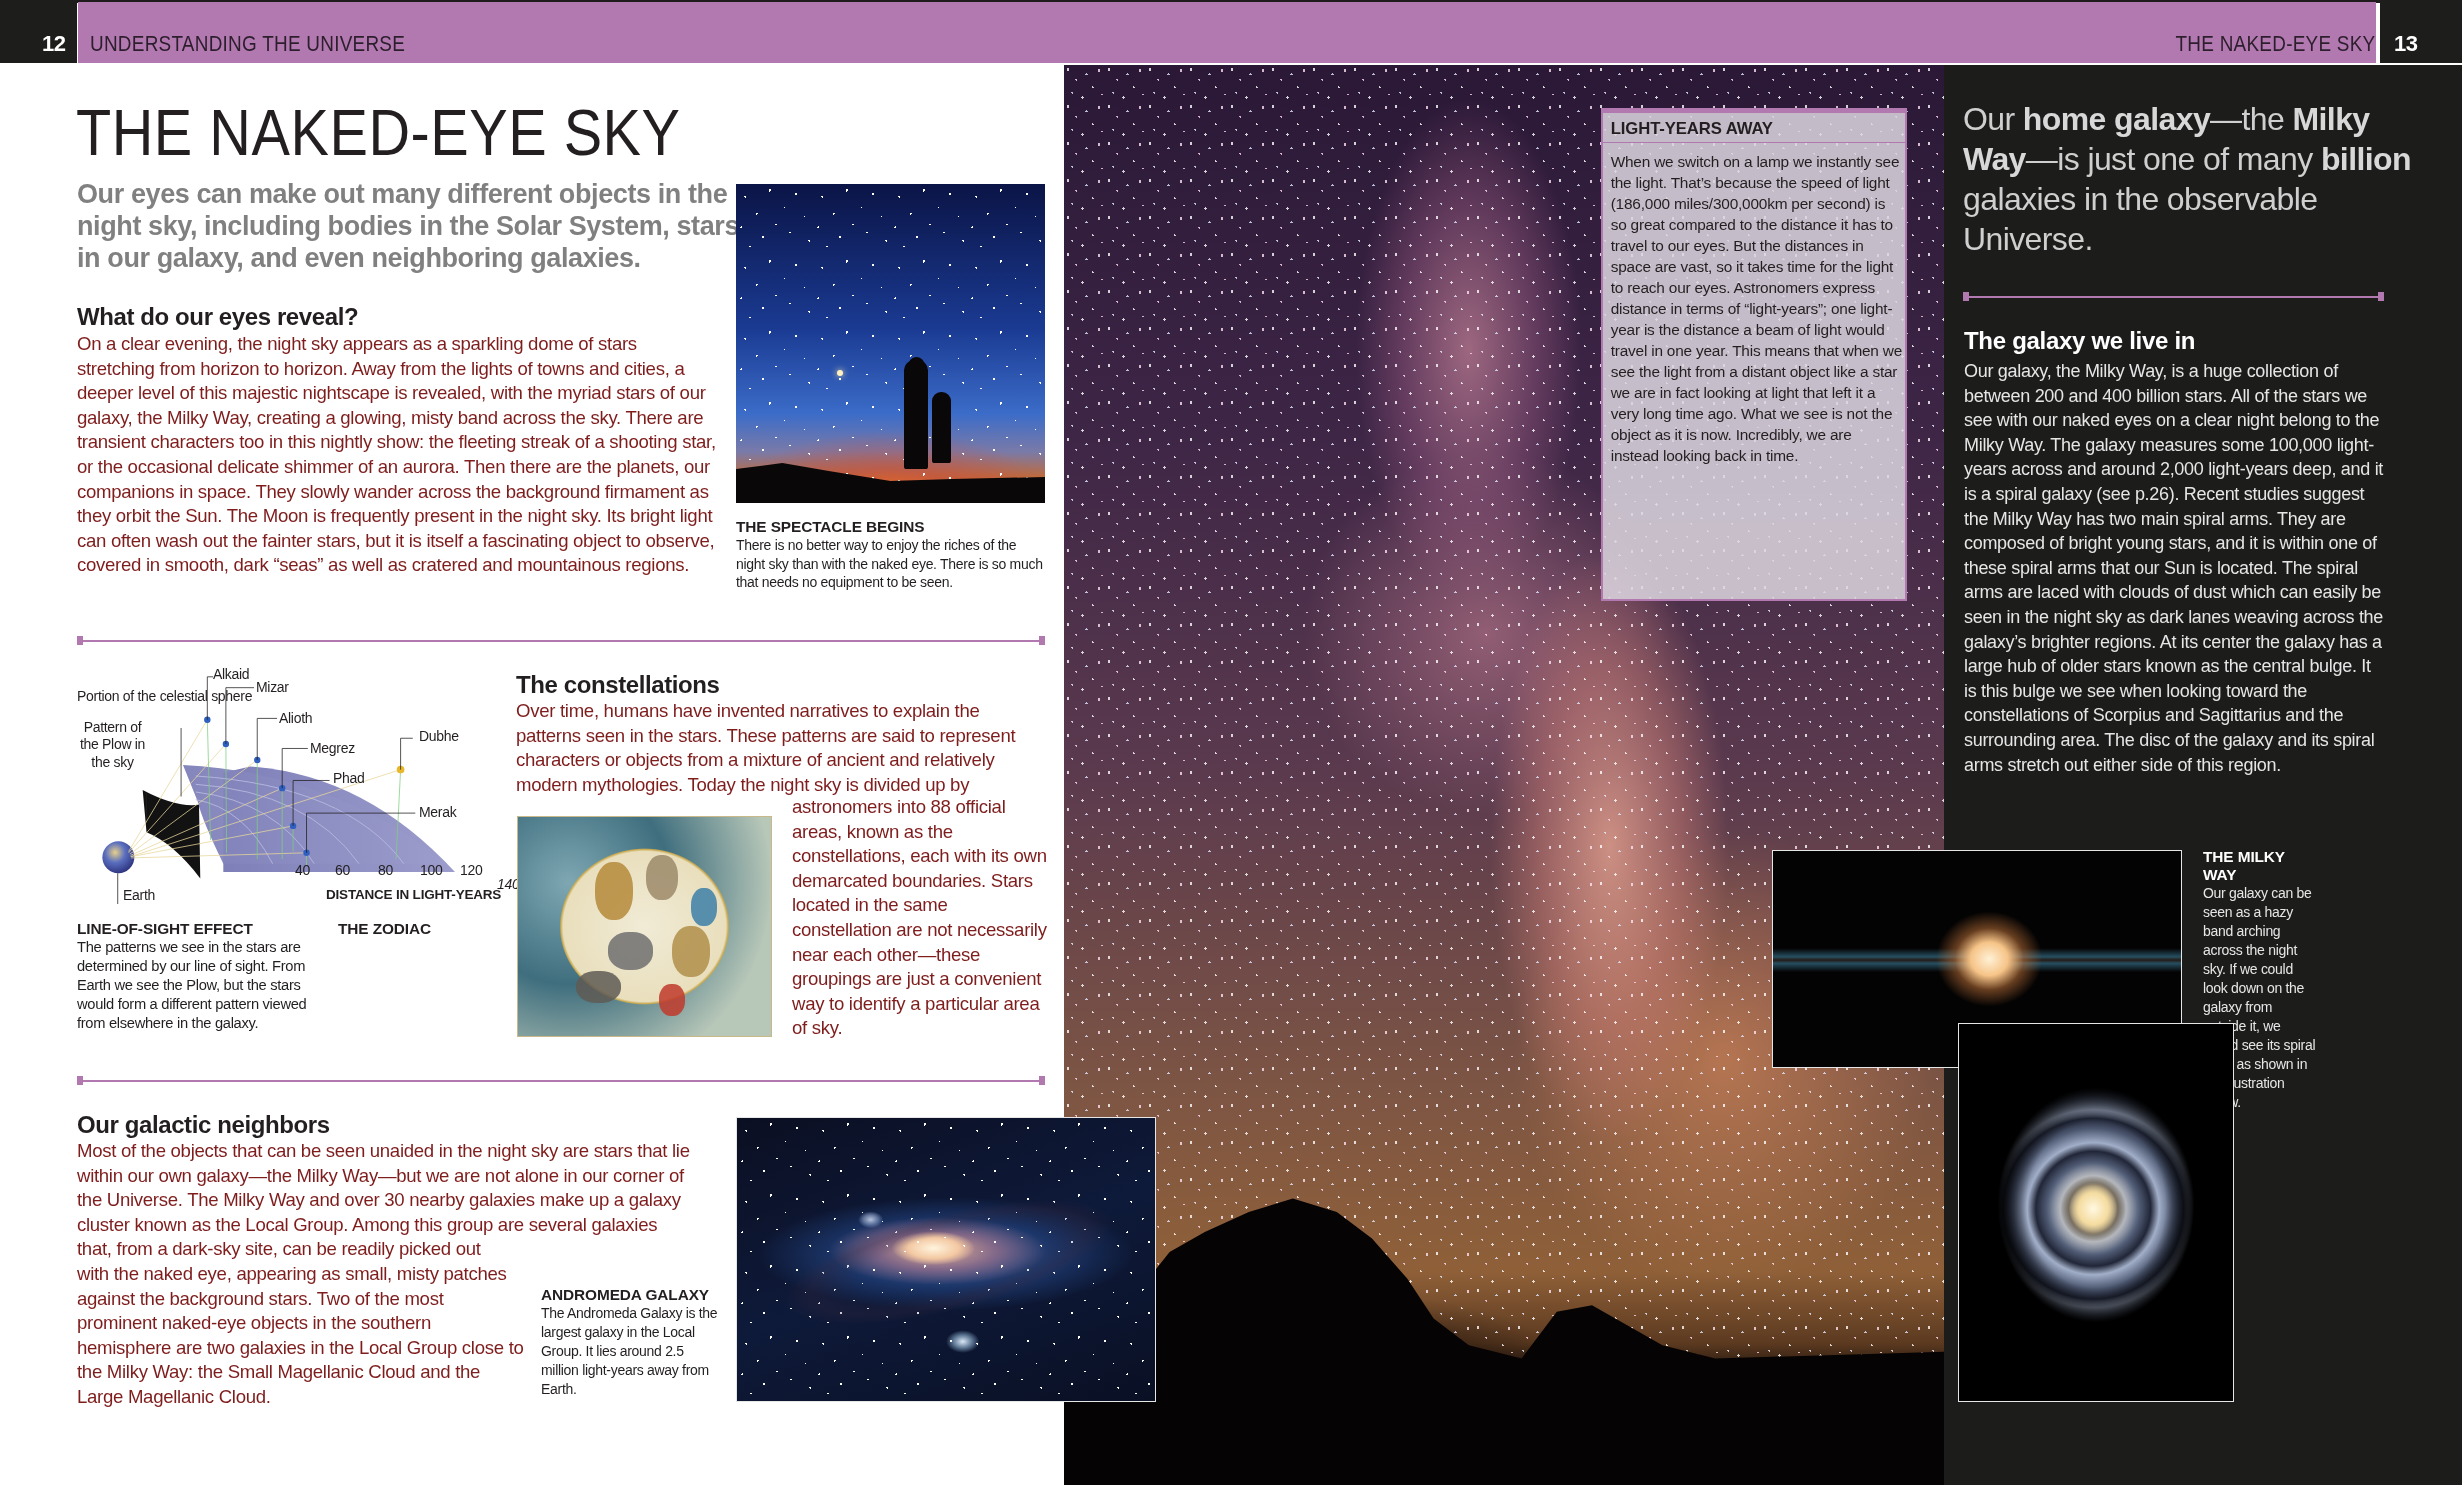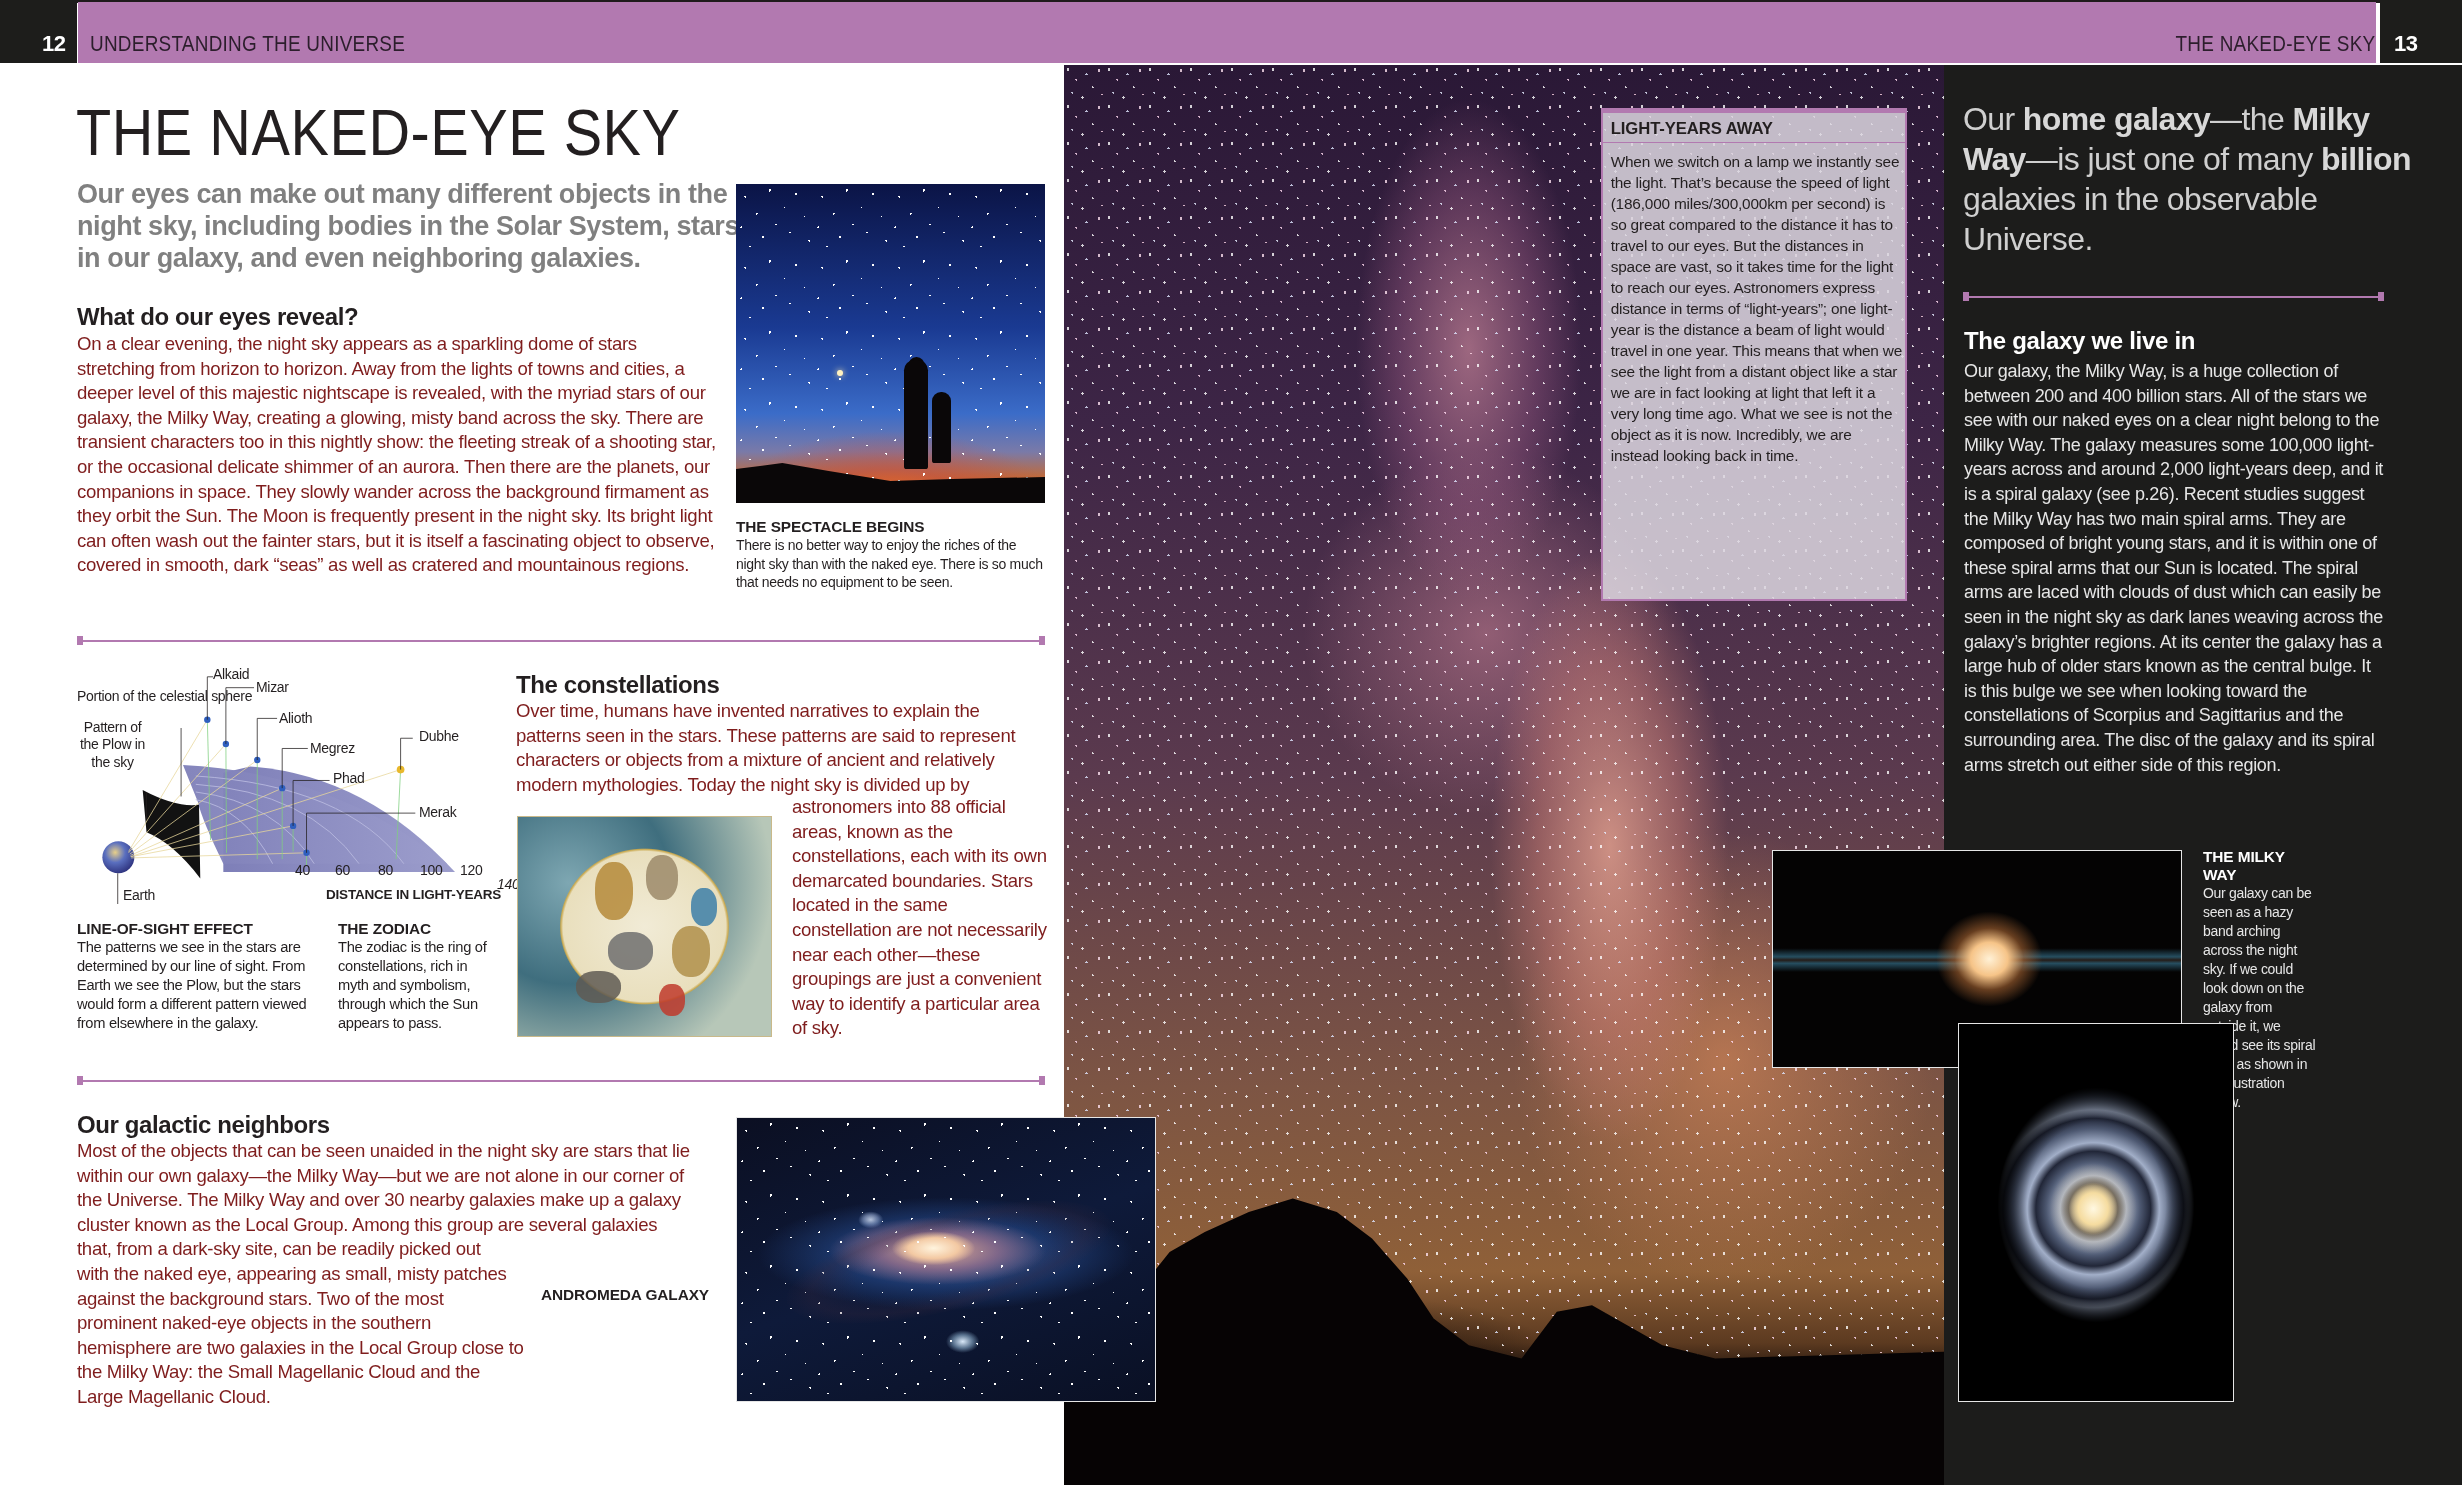--- a/index.html
+++ b/index.html
@@ -288,21 +288,20 @@
   <span class="axis-title" style="left:246px; top:239px;">DISTANCE IN LIGHT-YEARS</span>
   <span class="lbl" style="left:59px; top:239px;">Earth</span>
 </div>
 
 <div class="abs" style="left:77px; top:920px; width:244px;">
   <div class="cap-h">LINE-OF-SIGHT EFFECT</div>
   <div class="cap-b">The patterns we see in the stars are determined by our line of sight. From Earth we see the Plow, but the stars would form a different pattern viewed from elsewhere in the galaxy.</div>
 </div>
 <div class="abs" style="left:338px; top:920px; width:160px;">
   <div class="cap-h">THE ZODIAC</div>
-  <div class="cap-b">The zodiac is the ring of constellations, rich in myth and symbolism, through which the Sun appears to pass.</div>
 </div>
 
 <h2 class="abs h2" style="left:516px; top:671px;">The constellations</h2>
 <p class="abs body" style="left:516px; top:699px; width:532px;">Over time, humans have invented narratives to explain the patterns seen in the stars. These patterns are said to represent characters or objects from a mixture of ancient and relatively modern mythologies. Today the night sky is divided up by</p>
 <div id="celestial-map" class="abs photo">
   <div class="fig" style="left:77px; top:45px; width:38px; height:58px; background:#b58a3a;"></div>
   <div class="fig" style="left:128px; top:38px; width:32px; height:45px; background:#9c8a6a;"></div>
   <div class="fig" style="left:90px; top:115px; width:45px; height:38px; background:#6f6f6f;"></div>
   <div class="fig" style="left:154px; top:109px; width:38px; height:51px; background:#b08f4a;"></div>
   <div class="fig" style="left:58px; top:154px; width:45px; height:32px; background:#5f5a54;"></div>
@@ -316,20 +315,21 @@
     <div class="cap l"></div>
     <div class="cap r"></div>
 </div>
 
 <h2 class="abs h2" style="left:77px; top:1111px;">Our galactic neighbors</h2>
 <p class="abs body" style="left:77px; top:1139px; width:616px;">Most of the objects that can be seen unaided in the night sky are stars that lie within our own galaxy—the Milky Way—but we are not alone in our corner of the Universe. The Milky Way and over 30 nearby galaxies make up a galaxy cluster known as the Local Group. Among this group are several galaxies that, from a dark-sky site, can be readily picked out</p>
 <p class="abs body" style="left:77px; top:1262px; width:449px;">with the naked eye, appearing as small, misty patches against the background stars. Two of the most prominent naked-eye objects in the southern hemisphere are two galaxies in the Local Group close to the Milky Way: the Small Magellanic Cloud and the Large Magellanic Cloud.</p>
 
 <div class="abs" style="left:541px; top:1286px; width:180px;">
   <div class="cap-h">ANDROMEDA GALAXY</div>
+  <div class="cap-b" style="font-size:14px; line-height:19px;">The Andromeda Galaxy is the largest galaxy in the Local Group. It lies around 2.5 million light-years away from Earth.</div>
 </div>
 
 <div id="milkyway-photo" class="abs photo">
   <div class="mw-stars"></div>
   <div class="trees"></div>
 </div>
 
 <div id="andromeda-photo" class="abs photo">
   <div class="stars"></div>
   <div class="disk"></div>

